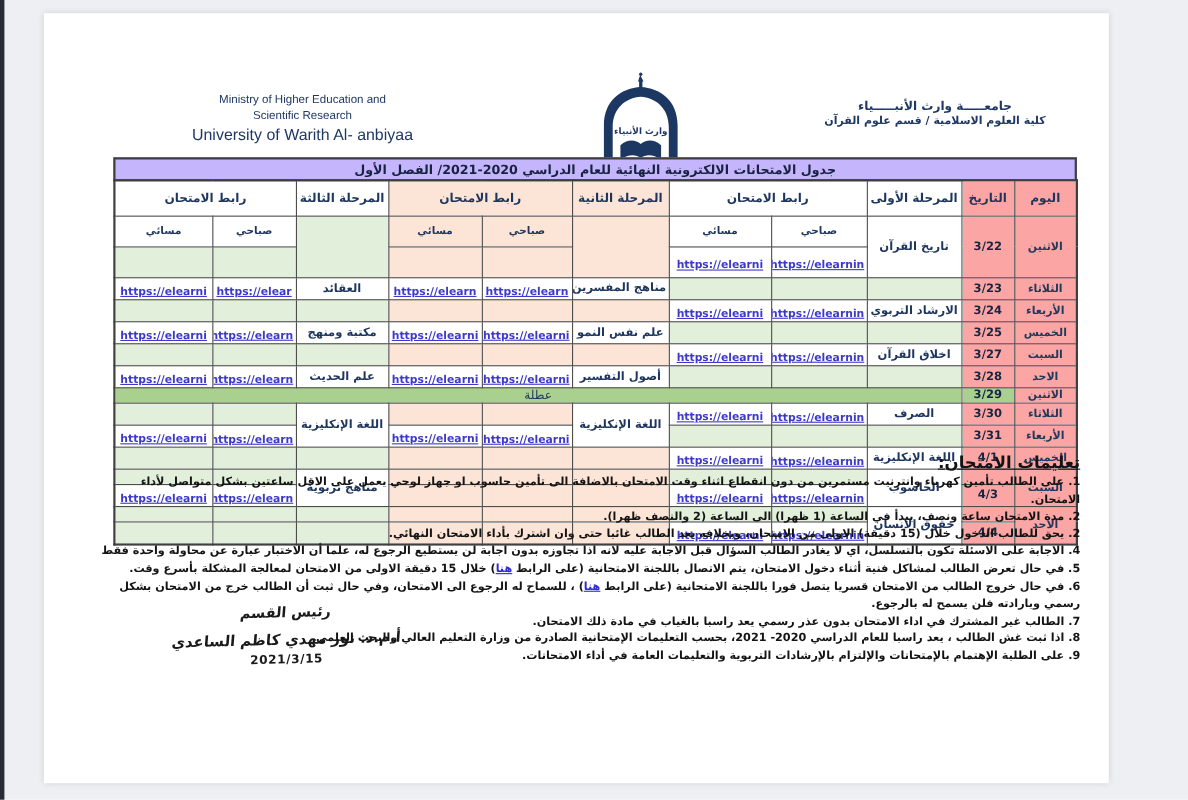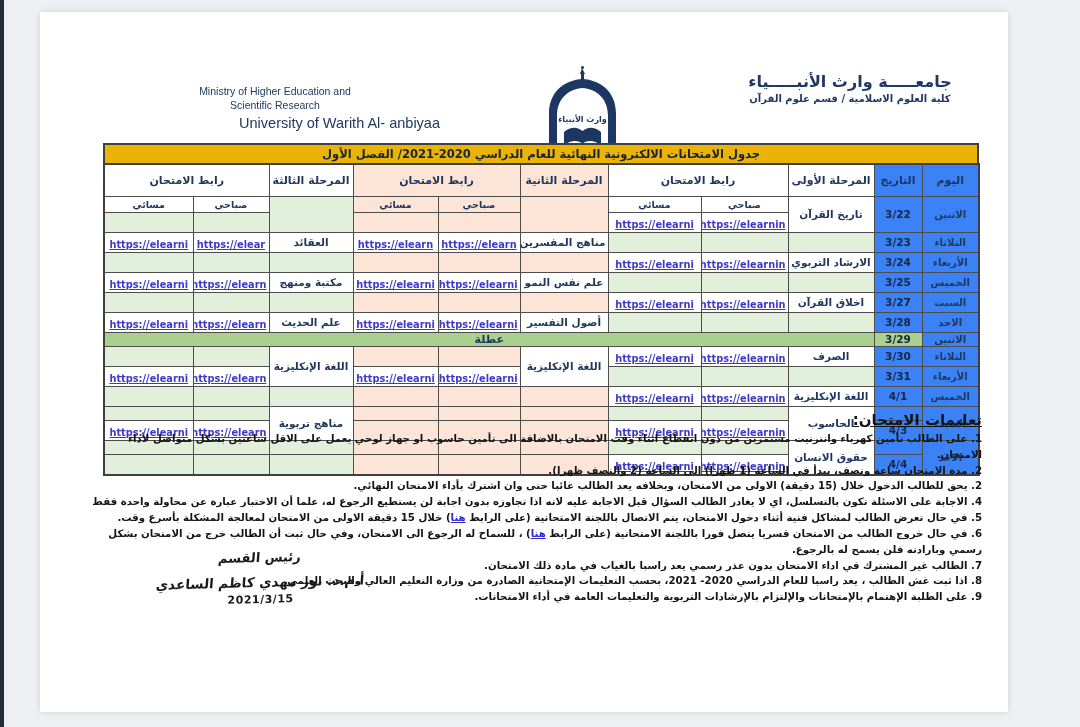--- a/index.html
+++ b/index.html
@@ -15,61 +15,61 @@
     position:absolute; left:40px; top:12px; width:968px; height:700px;
     background:#ffffff; box-shadow:0 0 6px rgba(0,0,0,.12);
   }
 
   
   .hdr-en {
     position:absolute; left:70px; top:72px; width:330px; text-align:center;
     color:#1f3864; font-family:"Liberation Sans", sans-serif;
   }
   .hdr-en .l1, .hdr-en .l2 { font-size:10.5px; line-height:1.35; }
-  .hdr-en .l3 { font-size:14.5px; margin-top:3px;text-align:right; }
+  .hdr-en .l3 { font-size:14.5px; margin-top:3px; }
   .logo-wrap { position:absolute; left:498px; top:52px; width:90px; height:92px; }
   .hdr-ar {
     position:absolute; left:660px; top:58px; width:300px; text-align:center;
     color:#1f3864; direction:rtl; font-weight:bold;
   }
   .hdr-ar .l1 { font-size:10.5px; }
-  .hdr-ar .l2 { font-size:16px; margin-top:2px; }
+  .hdr-ar .l2 { font-size:11px; margin-top:20px; }
   .hdr-ar .l3 { font-size:10px; margin-top:2px; }
 
   
   .title-bar {
     position:absolute; left:63px; top:131px; width:876px; height:21px;
-    background:#eab308; border:2px solid #3f3f3f; border-bottom:1px solid #3f3f3f;
+    background:#c4b5fd; border:2px solid #3f3f3f; border-bottom:1px solid #3f3f3f;
     color:#17233f; font-weight:bold; font-size:11.5px;
     display:flex; align-items:center; justify-content:center; direction:rtl;
   }
   table.exams {
     position:absolute; left:63px; top:151px; width:876px;
     border-collapse:collapse; table-layout:fixed;
     border:2px solid #3f3f3f;
   }
   table.exams td, table.exams th {
     border:1px solid #4d4d4d; overflow:hidden; white-space:nowrap;
     text-align:center; vertical-align:middle; padding:0 2px;
   }
   .h32 td,.h32 th{height:32px}
-  .h16 td{height:16px}
+  .h16 td{height:28px}
   .h14 td{height:14px}
   .h13 td{height:13px}
   th { color:#1e355e; font-size:11px; font-weight:bold; }
-  .pch { background:#3b82f6; }
+  .pch { background:#fca5a5; }
   .pl  { background:#fce4d6; }
   .gl  { background:#e2efda; }
   .gm  { background:#a9d08e; }
   .wt  { background:#ffffff; }
   td.day  { color:#203a5c; font-weight:bold; font-size:10px; }
   td.date { color:#18263f; font-weight:bold; font-size:10.5px; direction:ltr; }
   td.subj { color:#1e355e; font-weight:bold; font-size:10.5px;margin-left:14px; }
   td.sub  { color:#1e355e; font-weight:bold; font-size:9.5px; }
-  td.holi { color:#1e355e; font-weight:bold; font-size:11px; }
+  td.holi { color:#1e355e; font-weight:normal; font-size:11px; }
   a.lnk, span.lnk {
     color:#3d39cb; font-weight:bold; text-decoration:underline;
     font-size:9.8px; direction:ltr; display:inline-block; cursor:pointer;
   }
 
   
   .inst {
     position:absolute; left:50px; top:399px; width:892px;
     direction:rtl; text-align:right; color:#141414;
   }

